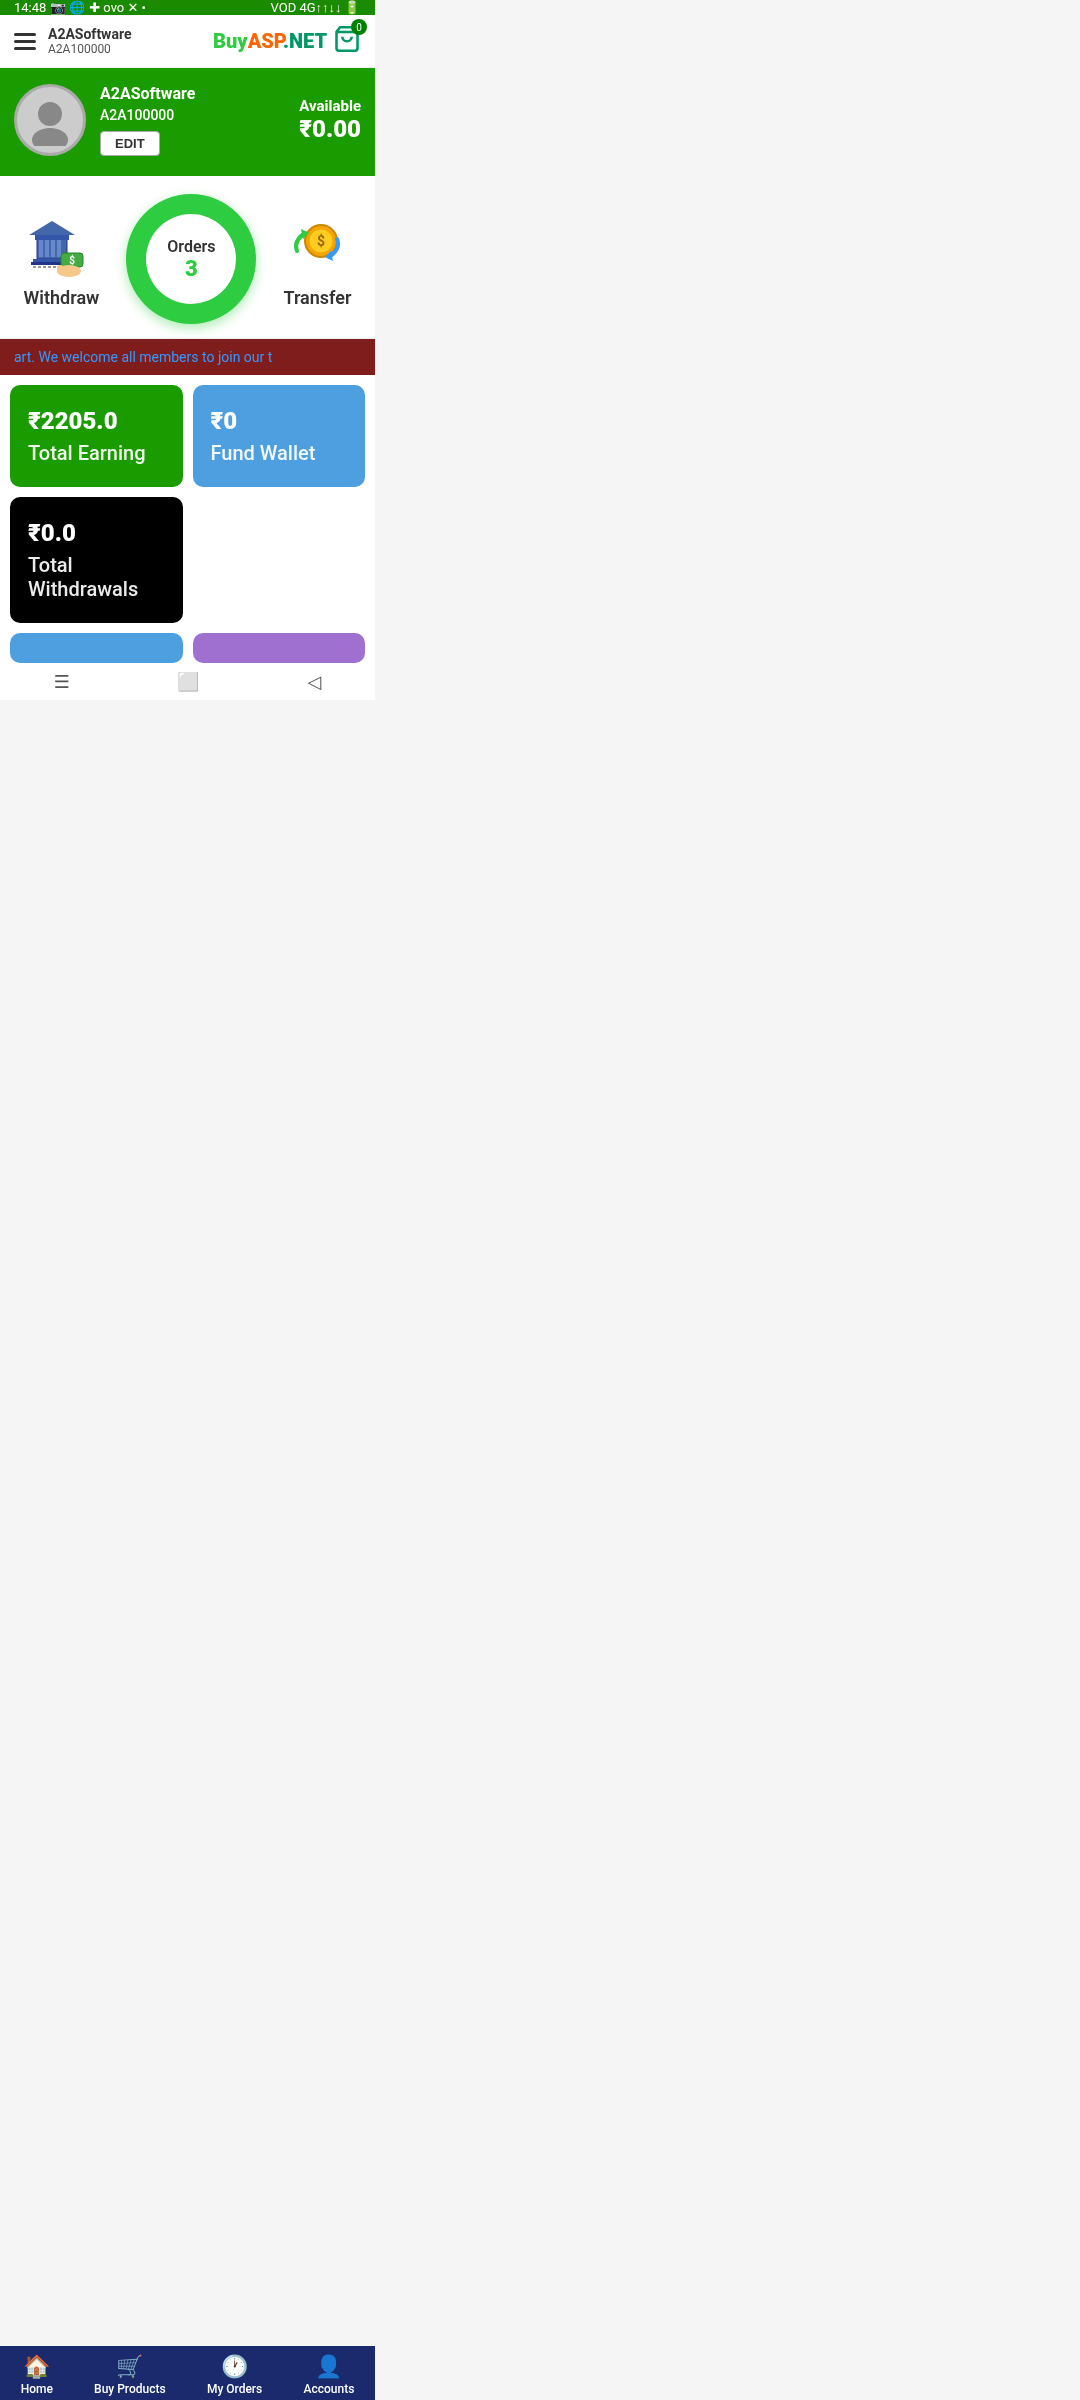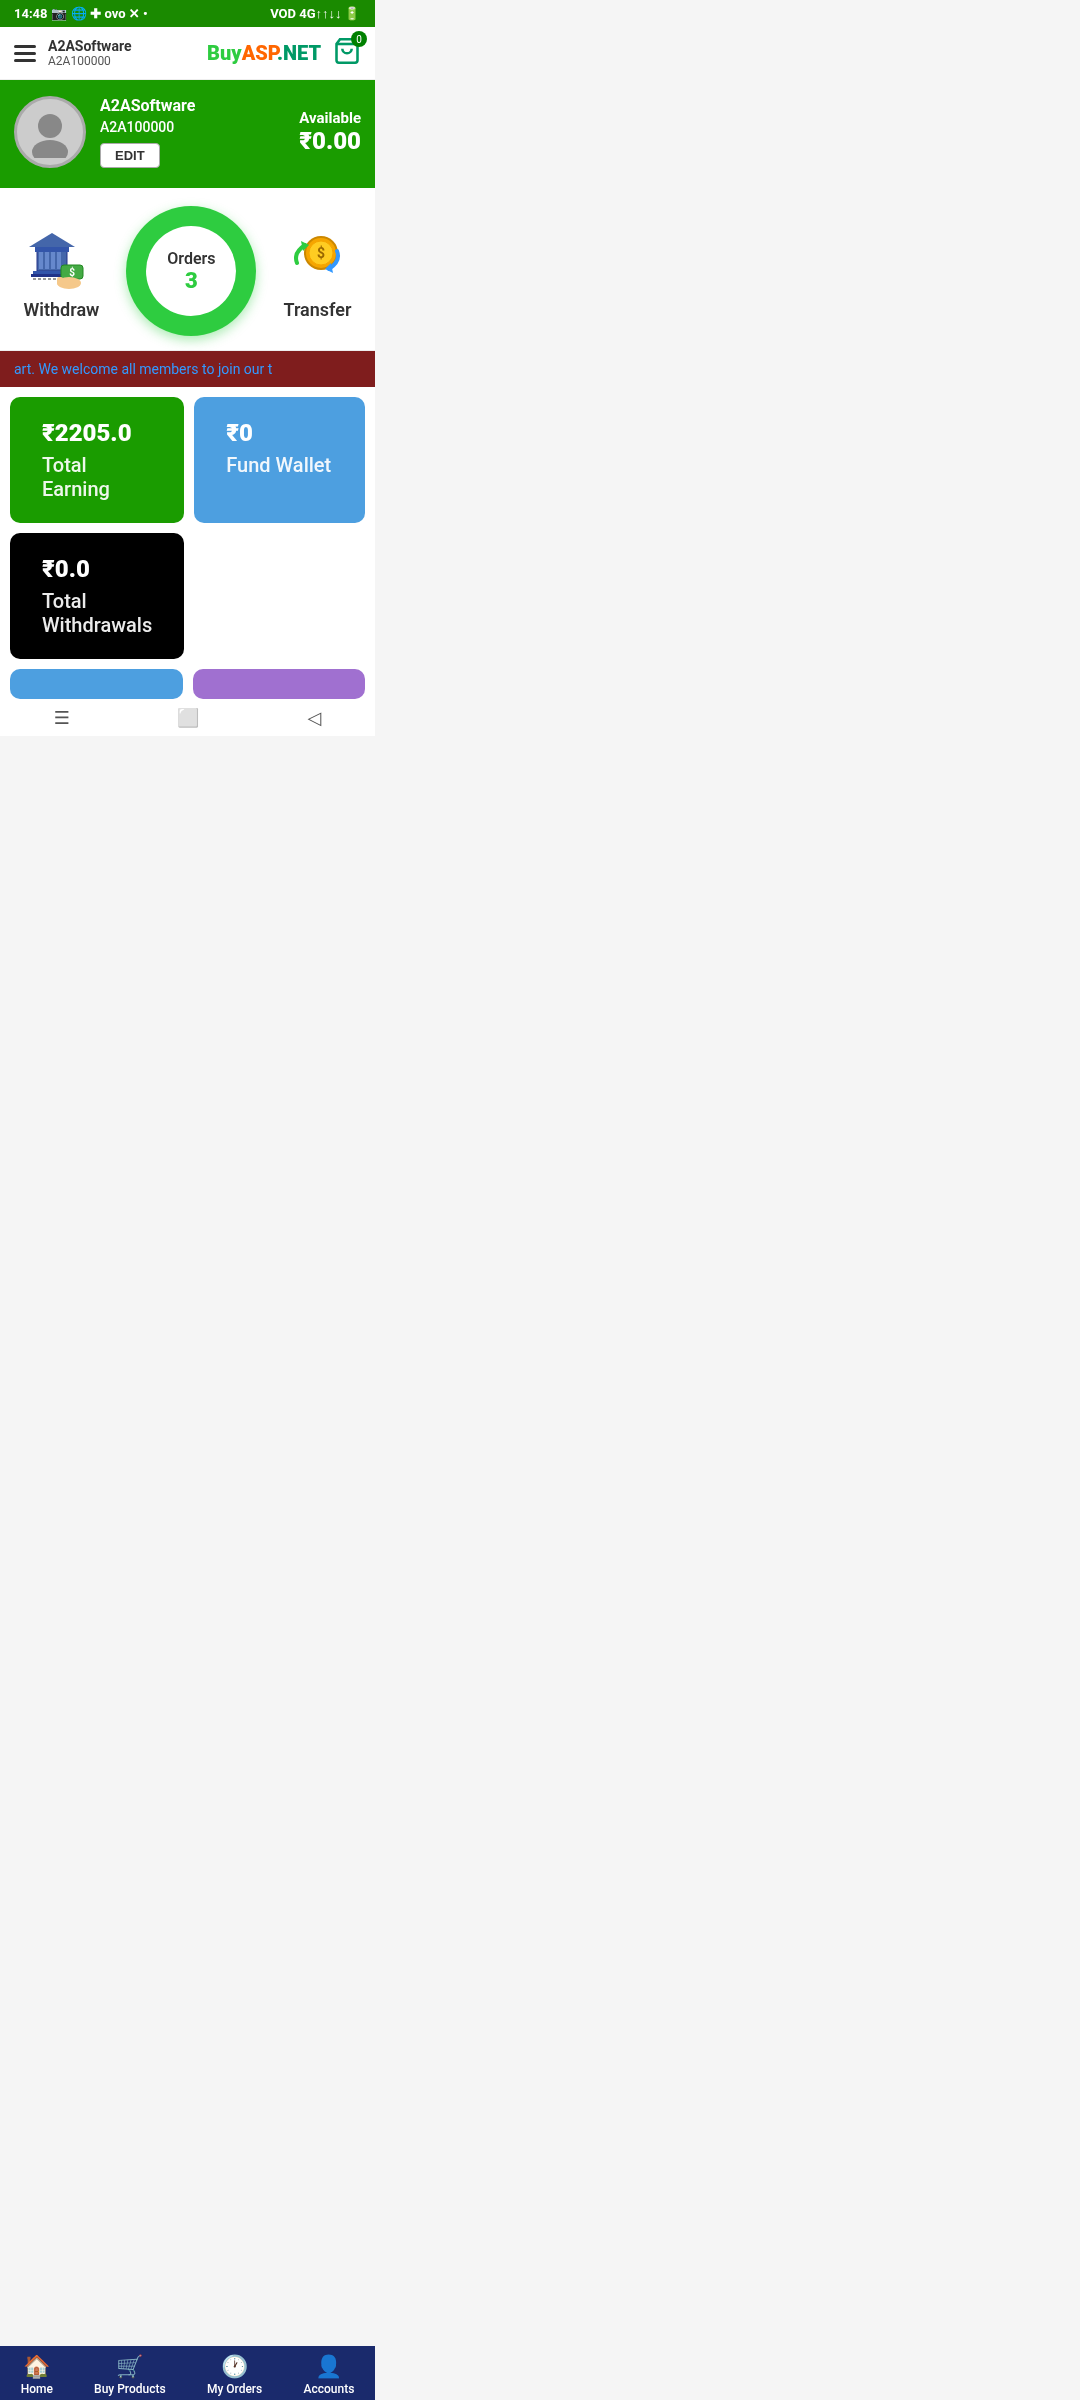--- a/index.html
+++ b/index.html
@@ -13,43 +13,43 @@
       position: relative;
     }
 
     
     .status-bar {
       background: #1a8a00;
       color: white;
       display: flex;
       justify-content: space-between;
       align-items: center;
-      padding: 6px 14px;
+      padding: 0 14px;
       font-size: 13px;
-      font-weight: 700;
+      font-weight: 400;
     }
     .status-left { display: flex; align-items: center; gap: 4px; }
     .status-right { display: flex; align-items: center; gap: 4px; }
 
     
     .top-nav {
       background: white;
       display: flex;
       justify-content: space-between;
       align-items: center;
       padding: 10px 14px;
       border-bottom: 1px solid #eee;
     }
     .nav-left { display: flex; align-items: center; gap: 12px; }
     .hamburger { display: flex; flex-direction: column; gap: 4px; cursor: pointer; }
     .hamburger span { display: block; width: 22px; height: 3px; background: #333; border-radius: 2px; }
     .nav-user-info { display: flex; flex-direction: column; }
     .nav-user-name { font-size: 14px; font-weight: 700; color: #333; }
     .nav-user-id { font-size: 12px; color: #555; }
-    .nav-logo { display: flex; align-items: center; gap: 12px; }
+    .nav-logo { display: flex; align-items: center; gap: 6px; }
     .logo-text { font-size: 20px; font-weight: 900; }
     .logo-buy { color: #2ecc40; }
     .logo-asp { color: #ff6600; }
     .logo-net { color: #009966; }
     .cart-icon-wrap { position: relative; cursor: pointer; }
     .cart-badge {
       position: absolute;
       top: -6px; right: -6px;
       background: green;
       color: white;
@@ -149,21 +149,21 @@
     
     .stats-grid {
       display: grid;
       grid-template-columns: 1fr 1fr;
       gap: 10px;
       padding: 10px 10px 0;
       background: white;
     }
     .stat-card {
       border-radius: 10px;
-      padding: 22px 32px;
+      padding: 22px 18px;
       color: white;
       display: flex; flex-direction: column; gap: 6px;
     }
     .stat-card.green { background: #1a9c00; }
     .stat-card.teal { background: #009999; }
     .stat-card.blue { background: #4d9fe0; }
     .stat-card.pink { background: #000000; }
     .stat-amount { font-size: 24px; font-weight: 900; }
     .stat-label { font-size: 20px; font-weight: 500; opacity: 0.92; }
 

